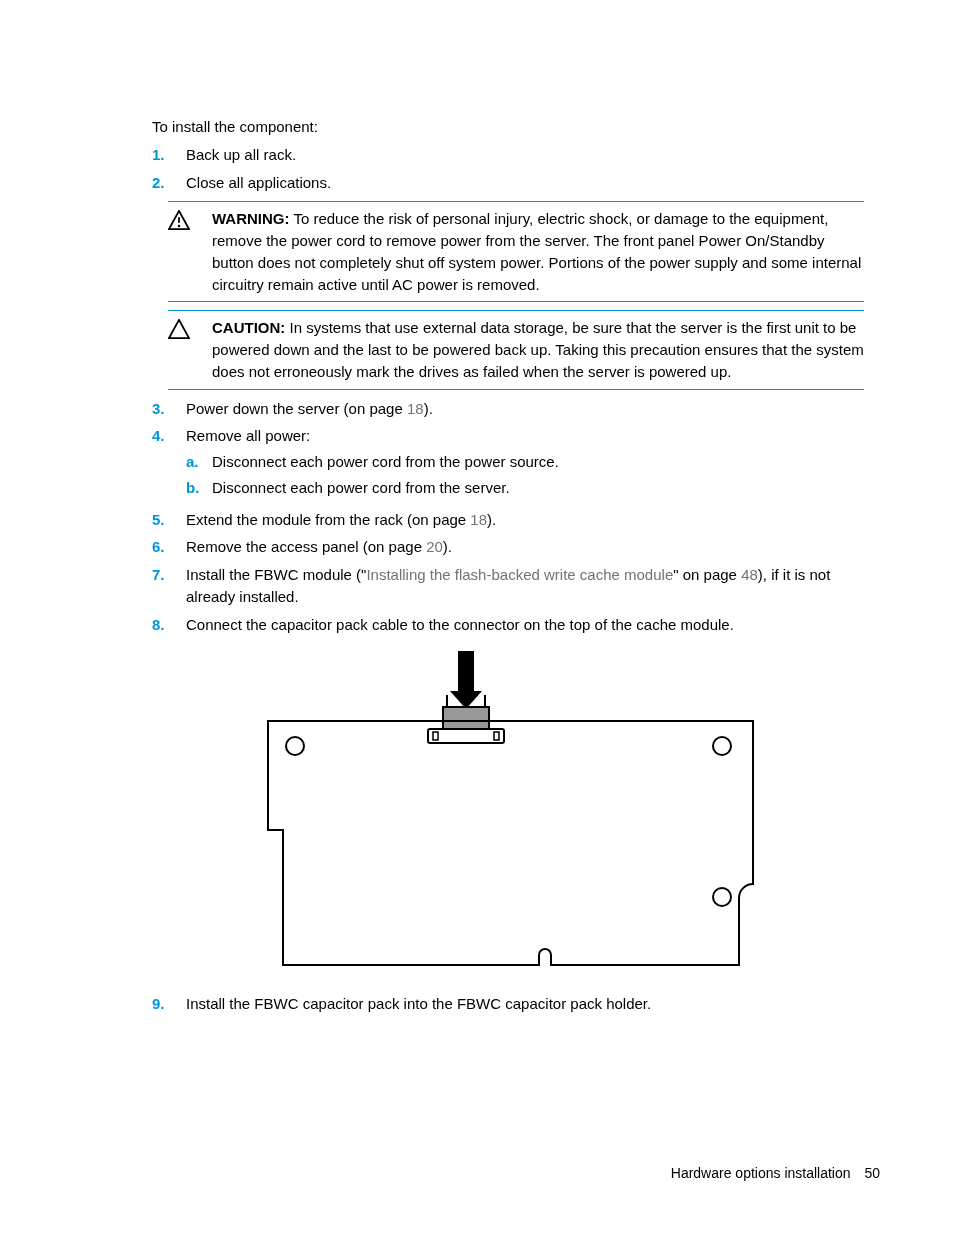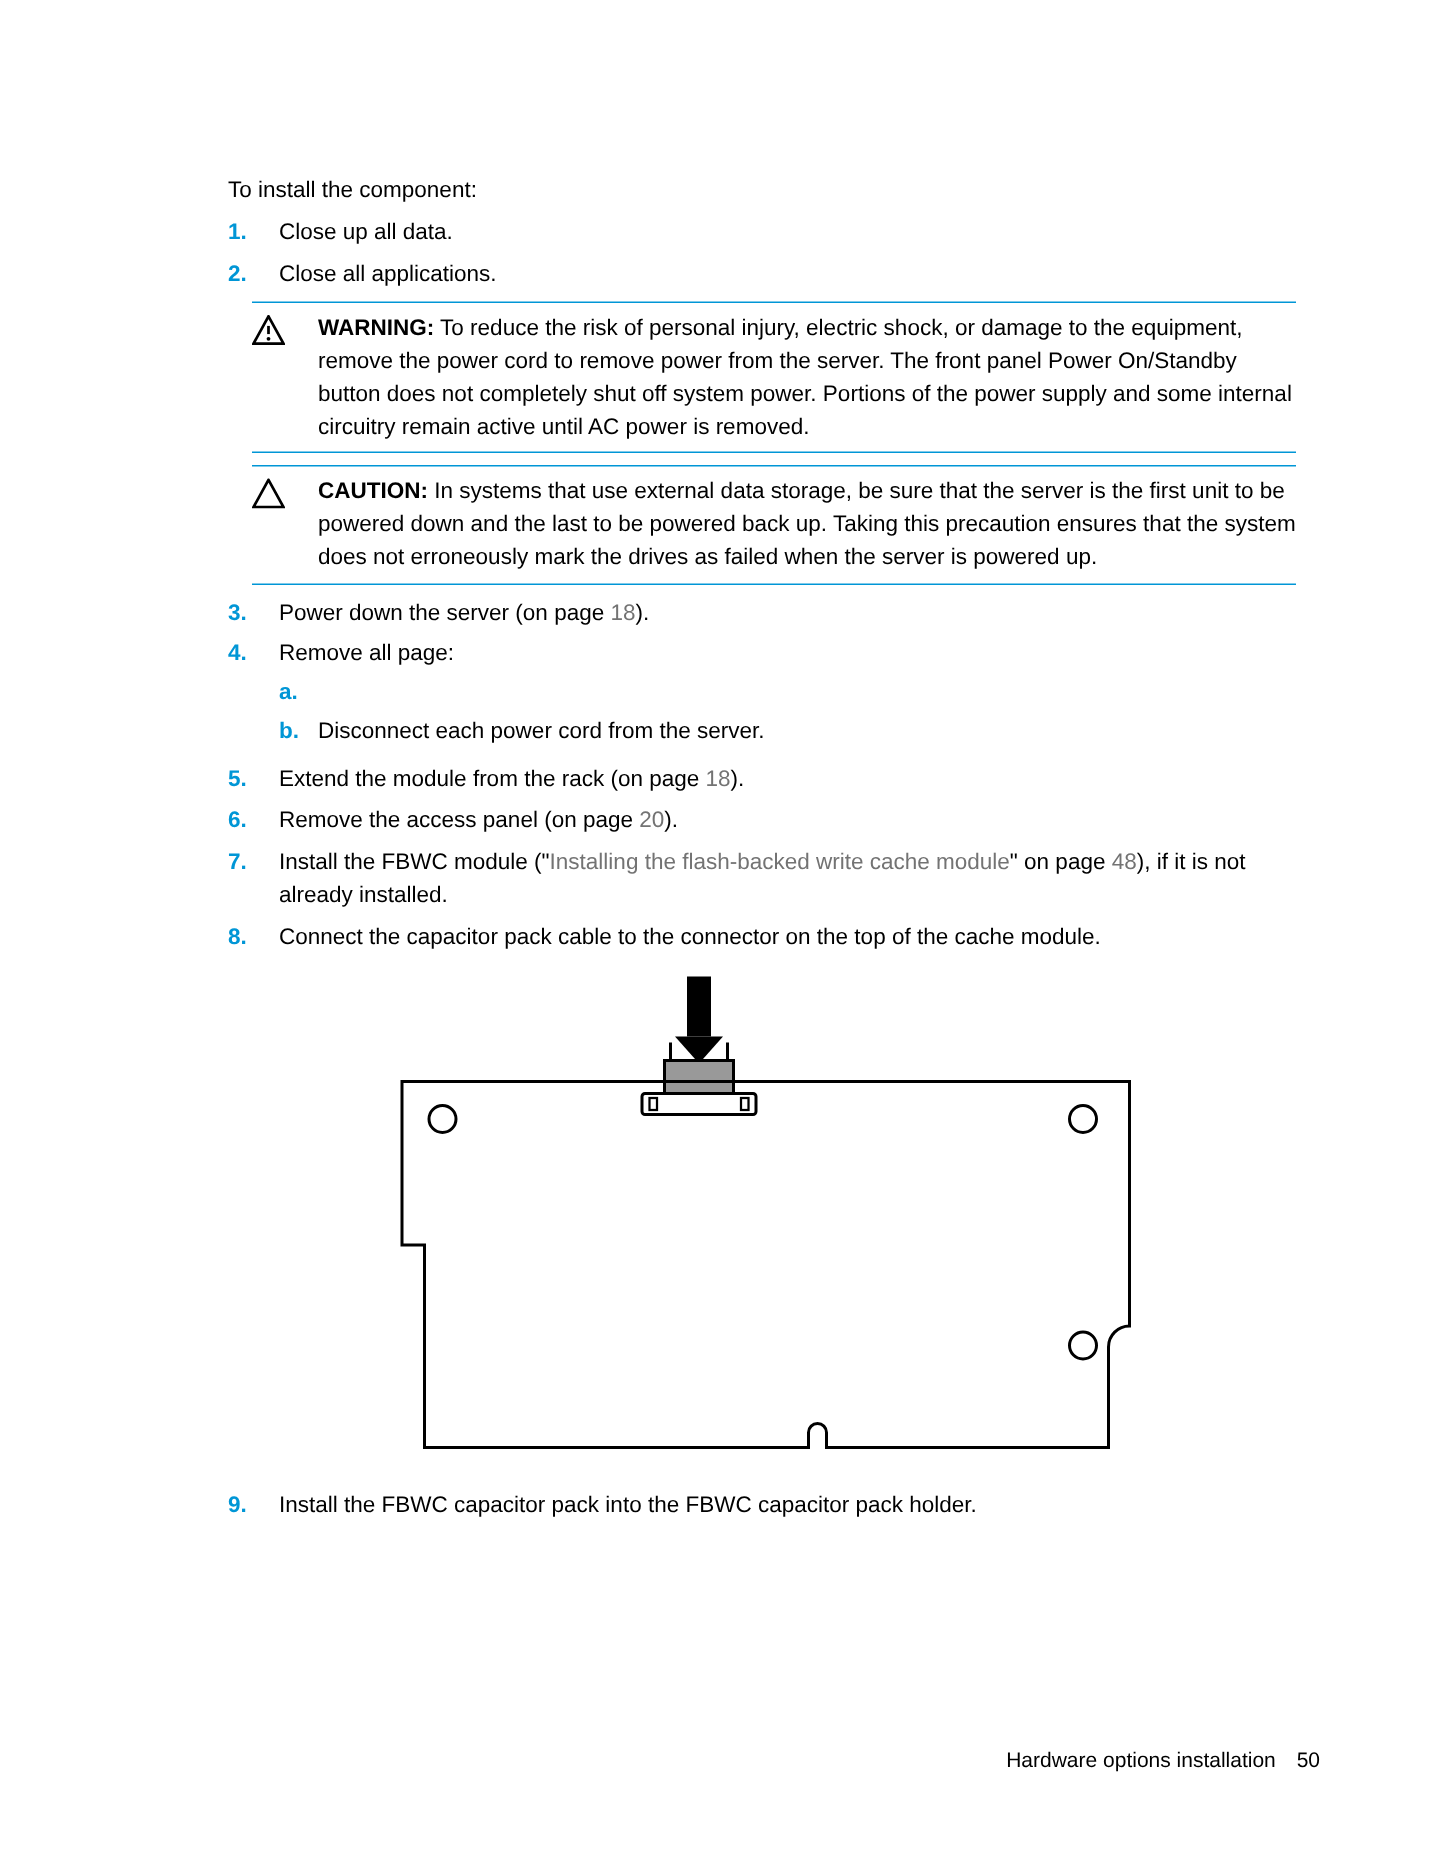--- a/index.html
+++ b/index.html
@@ -93,21 +93,21 @@
 </style>
 </head>
 <body>
 
 <div class="page">
   <p class="intro">To install the component:</p>
 
   <ol class="numbered">
     <li>
       <span class="num">1.</span>
-      <span class="body">Close up all data.</span>
+      <span class="body">Back up all rack.</span>
     </li>
     <li>
       <span class="num">2.</span>
       <span class="body">Close all applications.</span>
     </li>
   </ol>
 
   <div class="admon-wrap">
     <div class="admonition">
       <span class="icon">
@@ -135,24 +135,25 @@
   </div>
 
   <ol class="numbered">
     <li>
       <span class="num">3.</span>
       <span class="body"><span>Power down the server (on page </span><a class="link">18</a><span>).</span></span>
     </li>
     <li>
       <span class="num">4.</span>
       <span class="body">
-        <span>Remove all page:</span>
+        <span>Remove all power:</span>
         <ul class="sublist">
           <li>
             <span class="letter">a.</span>
+            <span>Disconnect each power cord from the power source.</span>
           </li>
           <li>
             <span class="letter">b.</span>
             <span>Disconnect each power cord from the server.</span>
           </li>
         </ul>
       </span>
     </li>
     <li>
       <span class="num">5.</span>

